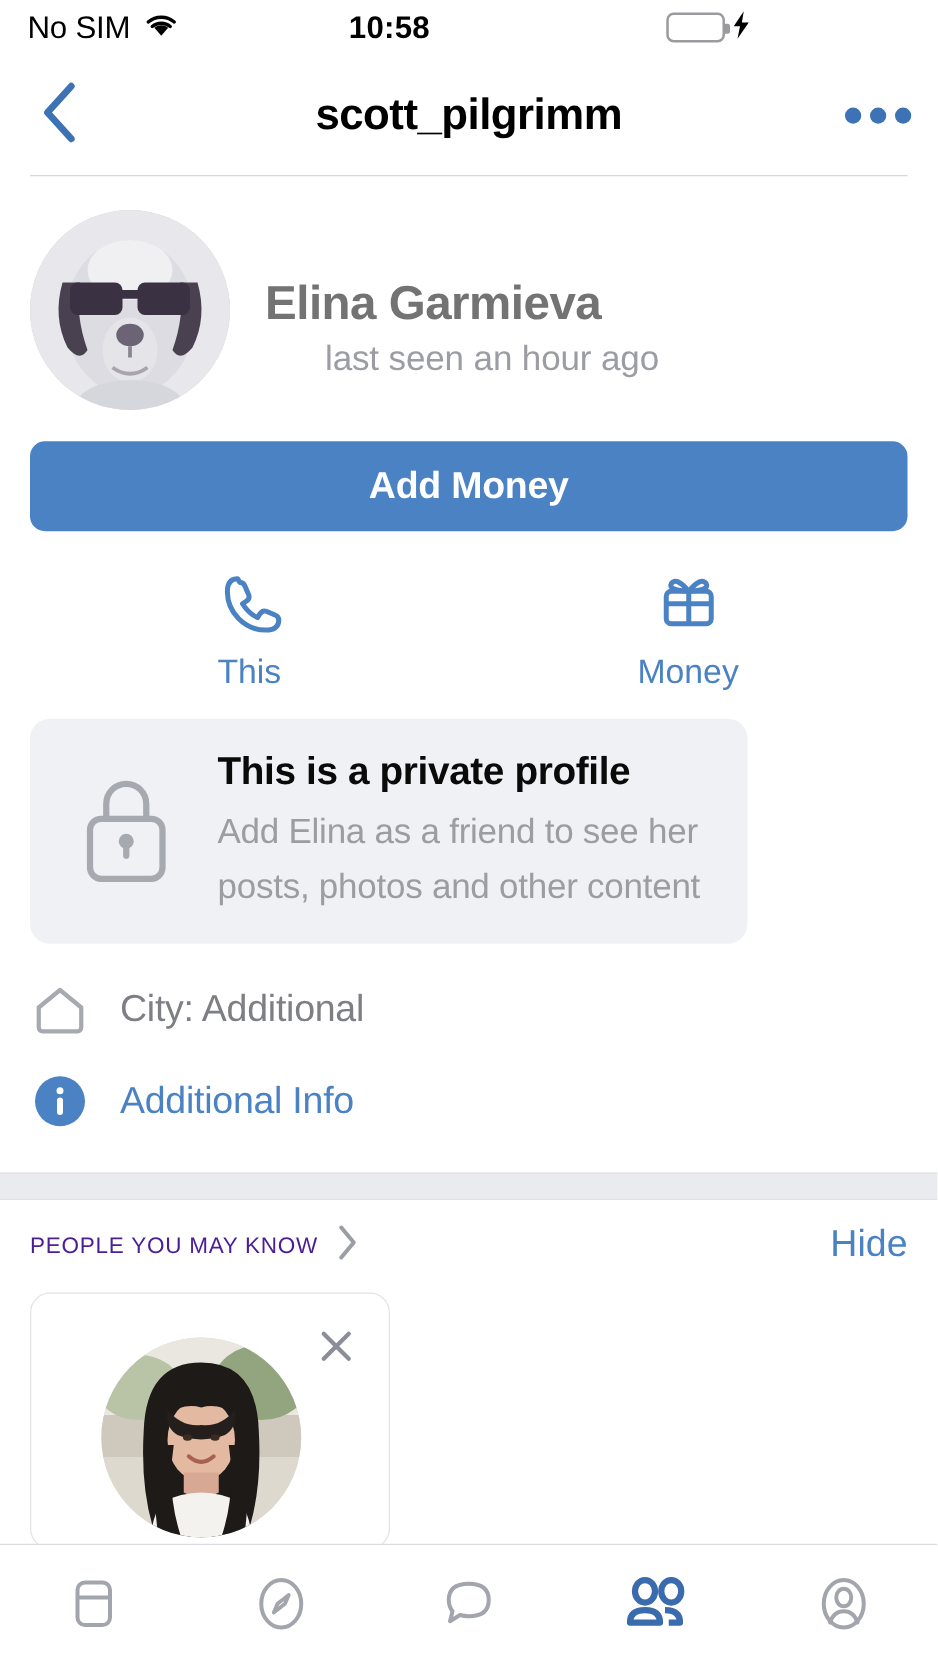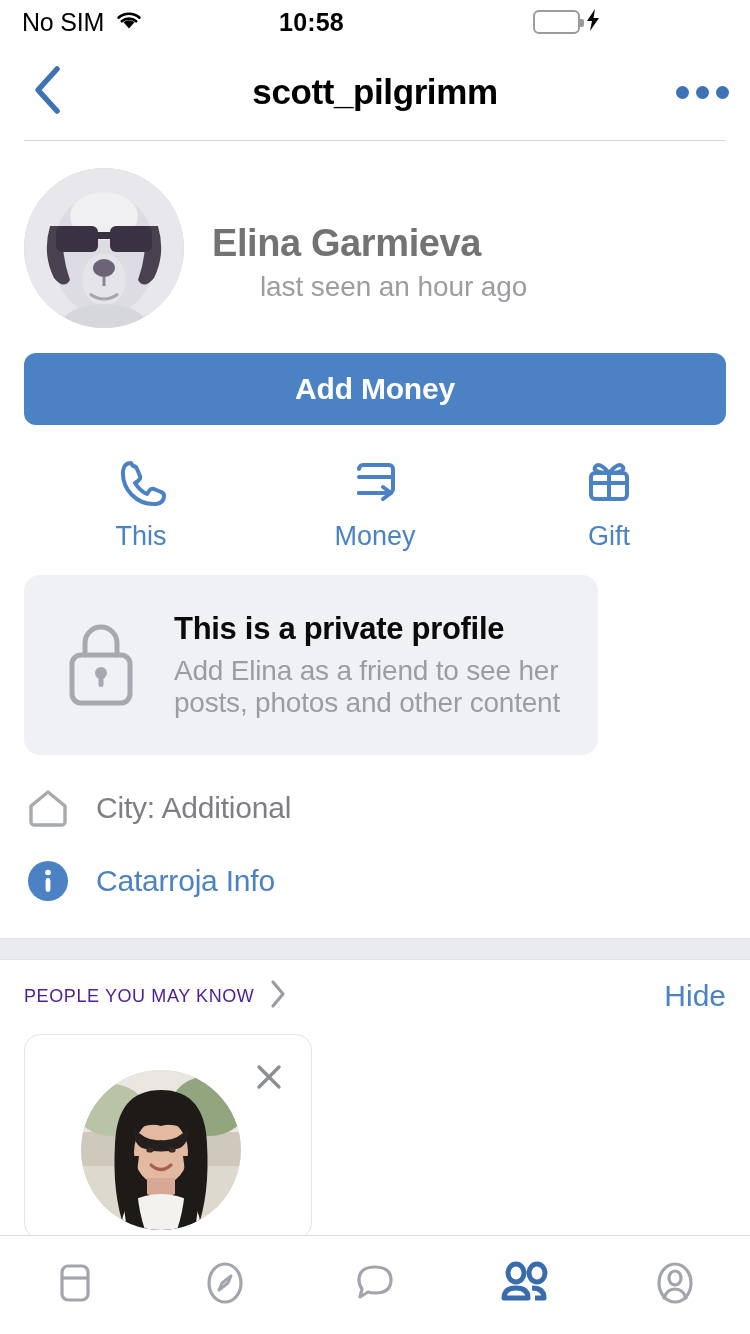--- a/index.html
+++ b/index.html
@@ -81,21 +81,21 @@
   .action-label { font-size: 27px; color: #4a82c3; font-weight: 500; }
 
   
   .private-card {
     position: absolute; top: 575px; left: 24px; width: 574px; height: 180px;
     background: #f0f1f4; border-radius: 16px;
     display: flex; align-items: center; gap: 32px; padding: 14px 36px;
   }
   .private-text { display: flex; flex-direction: column; gap: 8px; }
   .private-title { font-size: 31px; font-weight: 700; color: #0a0a0a; letter-spacing: -0.3px; }
-  .private-desc { font-size: 28px; color: #9b9da3; line-height: 32px; letter-spacing: -0.2px; max-width: 500px; }
+  .private-desc { font-size: 28px; color: #9b9da3; line-height: 44px; letter-spacing: -0.2px; max-width: 500px; }
 
   
   .info-row {
     position: absolute; left: 24px; display: flex; align-items: center; gap: 24px;
   }
   .info-city { top: 786px; }
   .info-additional { top: 858px; cursor: pointer; }
   .info-icon { width: 48px; display: flex; align-items: center; justify-content: center; }
   .info-label { font-size: 30px; color: #7d7f85; letter-spacing: -0.2px; }
   .info-label.link { color: #4a82c3; }
@@ -232,39 +232,28 @@
       <span>
         <svg width="52" height="52" viewBox="0 0 52 52">
           <path d="M16 8 q-7 0 -8 8 q-1 14 9 24 q10 10 24 9 q8 -1 8 -8 q0 -3 -3 -4 l-7 -3 q-3 -1 -5 2 l-2 3 q-7 -3 -12 -11 l3 -2 q3 -2 2 -5 l-3 -7 q-1 -3 -4 -3 Z" fill="none" stroke="#4a82c3" stroke-width="4" stroke-linejoin="round"></path>
         </svg>
       </span>
       <span class="action-label">This</span>
     </div>
     <div class="action">
       <span>
         <svg width="52" height="52" viewBox="0 0 52 52">
-          <path d="M10 14 a4 4 0 0 1 4 -4 h26 a4 4 0 0 1 4 4 v20 a4 4 0 0 1 -4 4 h-30" fill="none" stroke="#4a82c3" stroke-width="4" stroke-linecap="round" stroke-linejoin="round"></path>
-          <path d="M10 22 h34" stroke="#4a82c3" stroke-width="4" stroke-linecap="round"></path>
-          <path d="M34 32 l8 6 l-8 6" fill="none" stroke="#4a82c3" stroke-width="4" stroke-linecap="round" stroke-linejoin="round"></path>
-          <path d="M10 38 h32" stroke="#4a82c3" stroke-width="4" stroke-linecap="round"></path>
-        </svg>
-      </span>
-      <span class="action-label">Money</span>
-    </div>
-    <div class="action">
-      <span>
-        <svg width="52" height="52" viewBox="0 0 52 52">
           <rect x="8" y="18" width="36" height="26" rx="4" fill="none" stroke="#4a82c3" stroke-width="4"></rect>
           <path d="M8 28 h36" stroke="#4a82c3" stroke-width="4"></path>
           <path d="M26 18 v26" stroke="#4a82c3" stroke-width="4"></path>
           <path d="M26 18 q-10 -12 -14 -6 q-3 5 14 6 Z" fill="none" stroke="#4a82c3" stroke-width="4" stroke-linejoin="round"></path>
           <path d="M26 18 q10 -12 14 -6 q3 5 -14 6 Z" fill="none" stroke="#4a82c3" stroke-width="4" stroke-linejoin="round"></path>
         </svg>
       </span>
-      <span class="action-label">Gift</span>
+      <span class="action-label">Money</span>
     </div>
   </div>
 
   <div class="private-card">
     <span>
       <svg width="82" height="96" viewBox="0 0 82 96">
         <rect x="12" y="40" width="58" height="48" rx="9" fill="none" stroke="#a6a9b0" stroke-width="5"></rect>
         <path d="M25 40 V28 a16 16 0 0 1 32 0 v12" fill="none" stroke="#a6a9b0" stroke-width="5" stroke-linecap="round"></path>
         <circle cx="41" cy="58" r="6" fill="#a6a9b0"></circle>
         <rect x="38.5" y="60" width="5" height="12" rx="2.5" fill="#a6a9b0"></rect>
@@ -286,21 +275,21 @@
   </div>
 
   <div class="info-row info-additional">
     <span class="info-icon">
       <svg width="46" height="46" viewBox="0 0 46 46">
         <circle cx="23" cy="23" r="20" fill="#4a82c3"></circle>
         <circle cx="23" cy="14.5" r="2.8" fill="#fff"></circle>
         <rect x="20.6" y="20" width="4.8" height="14" rx="2.4" fill="#fff"></rect>
       </svg>
     </span>
-    <span class="info-label link">Catarroja Info</span>
+    <span class="info-label link">Additional Info</span>
   </div>
 
   <div class="band"></div>
 
   <div class="section-head">
     <div class="section-title-wrap">
       <span class="section-title">PEOPLE YOU MAY KNOW</span>
       <span>
         <svg width="20" height="32" viewBox="0 0 20 32">
           <path d="M5 4 L15 16 L5 28" stroke="#9a9da4" stroke-width="3.2" fill="none" stroke-linecap="round" stroke-linejoin="round"></path>

